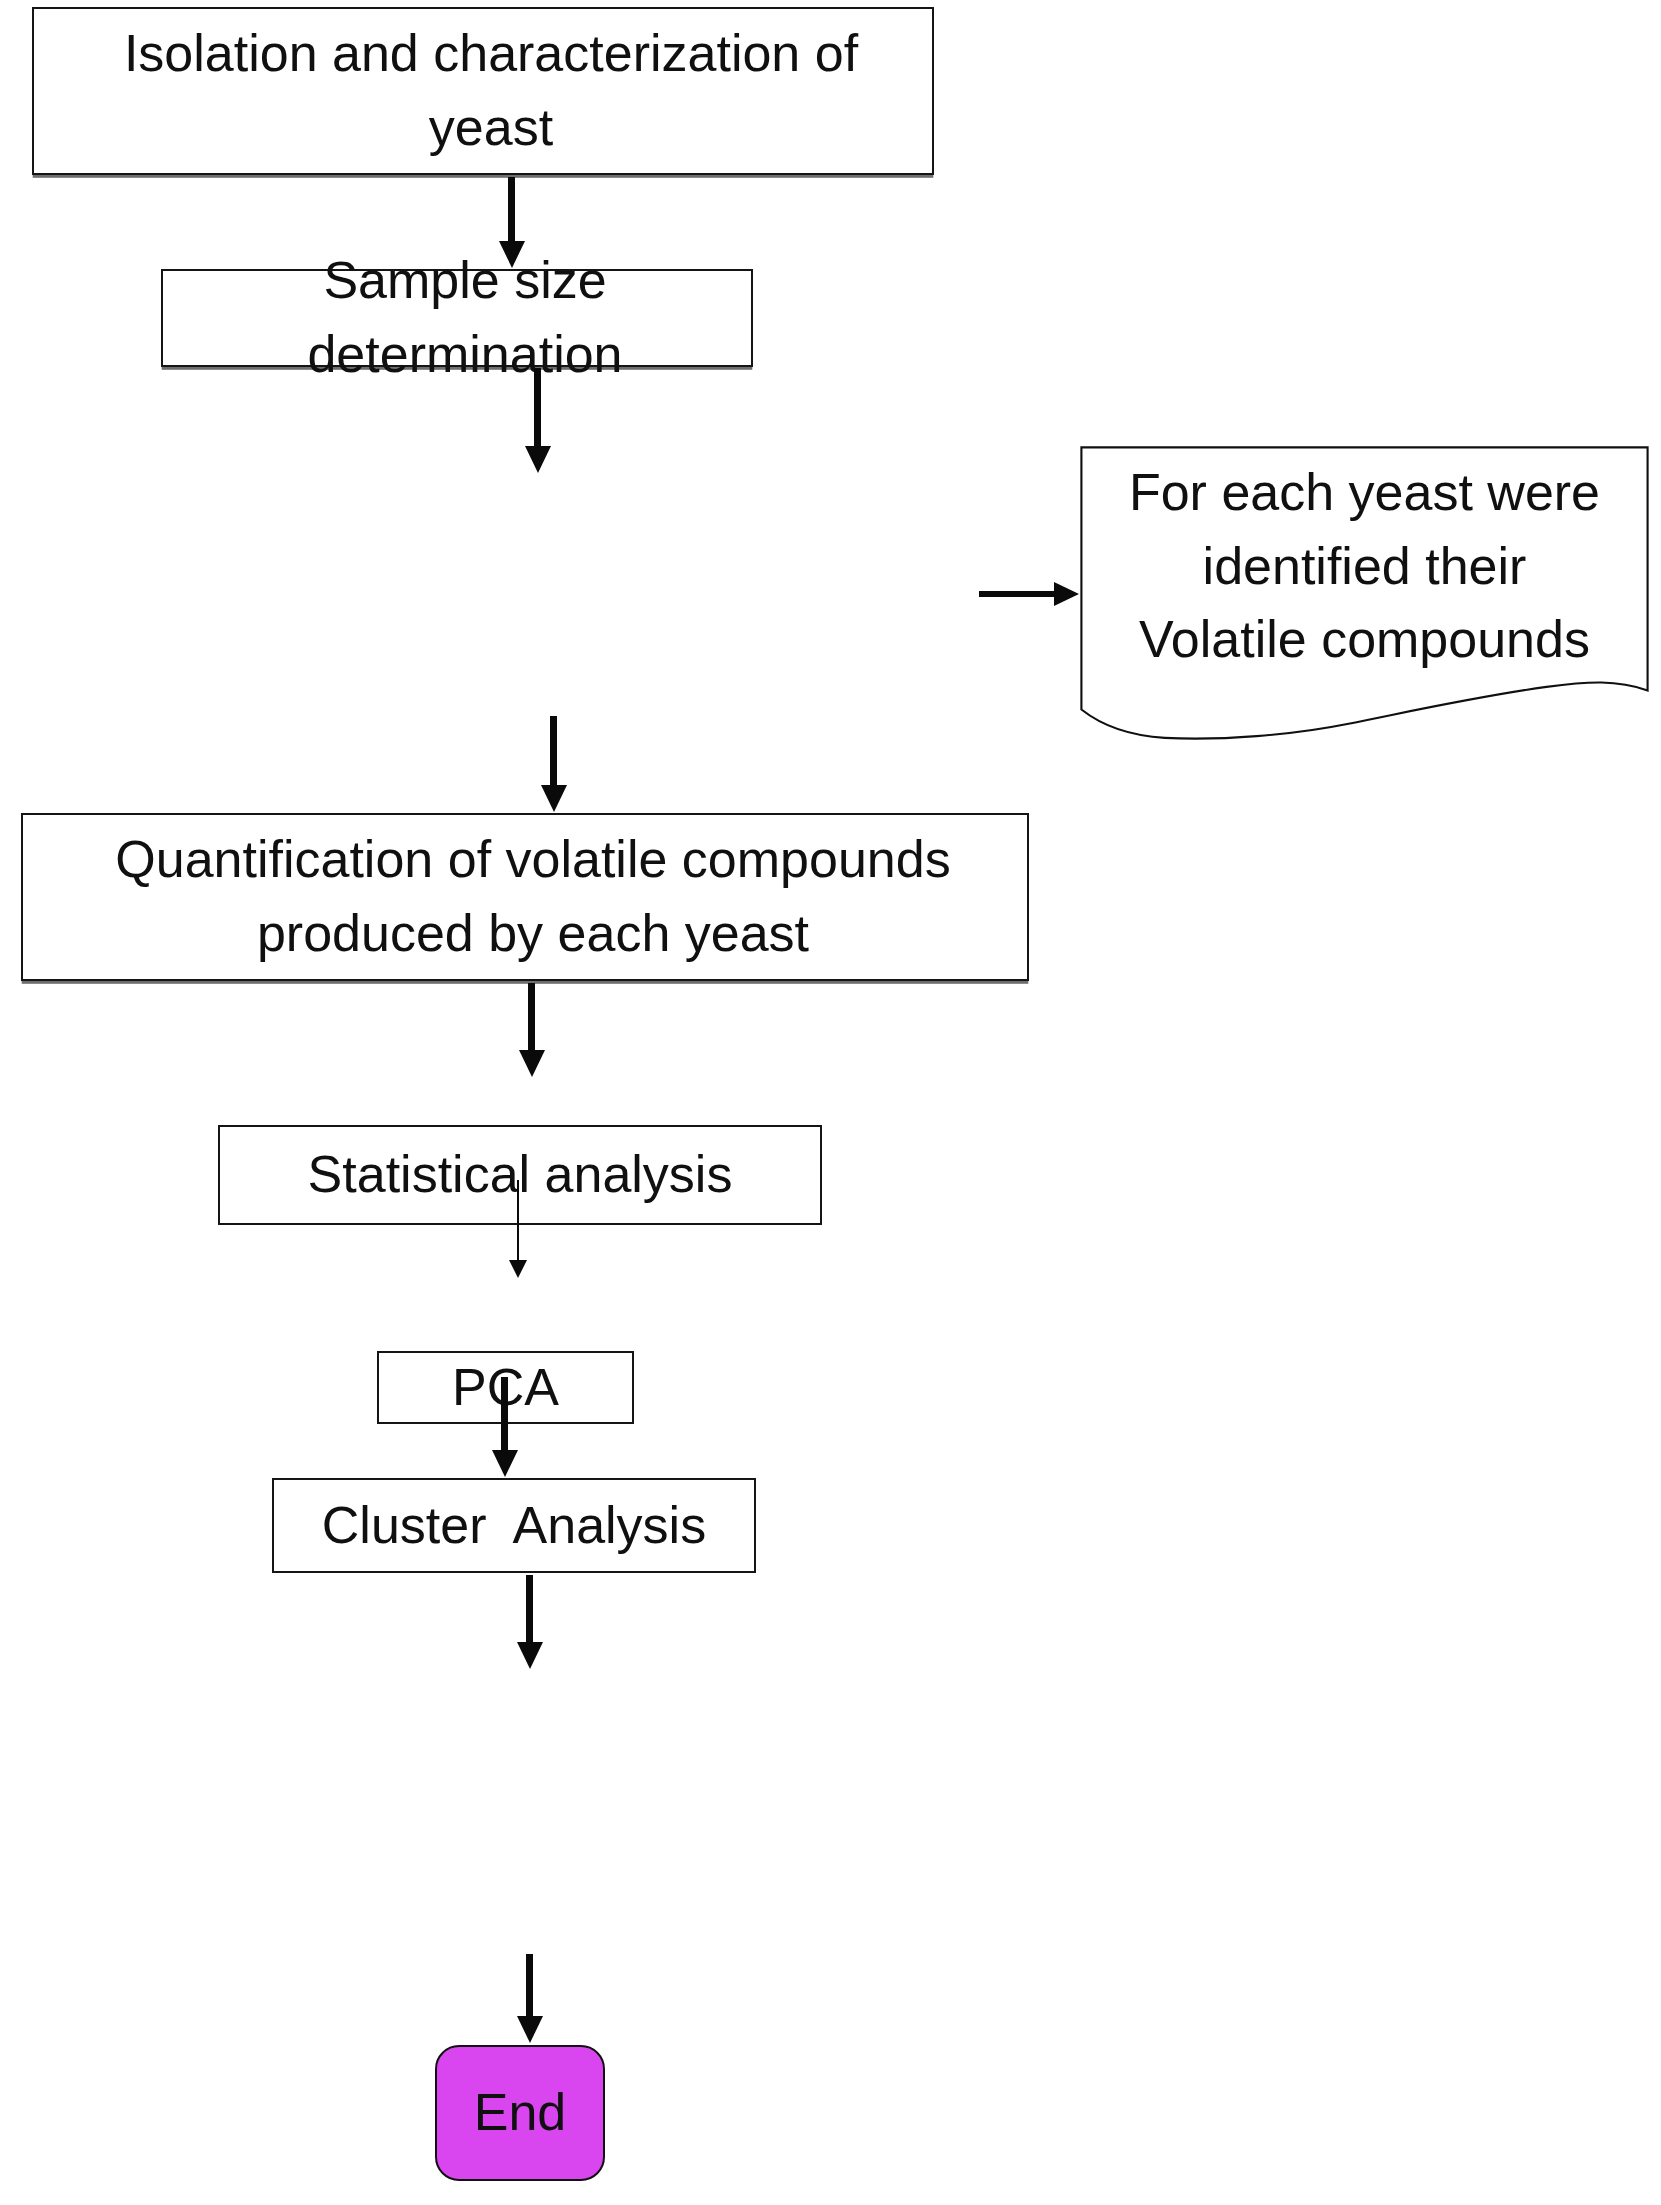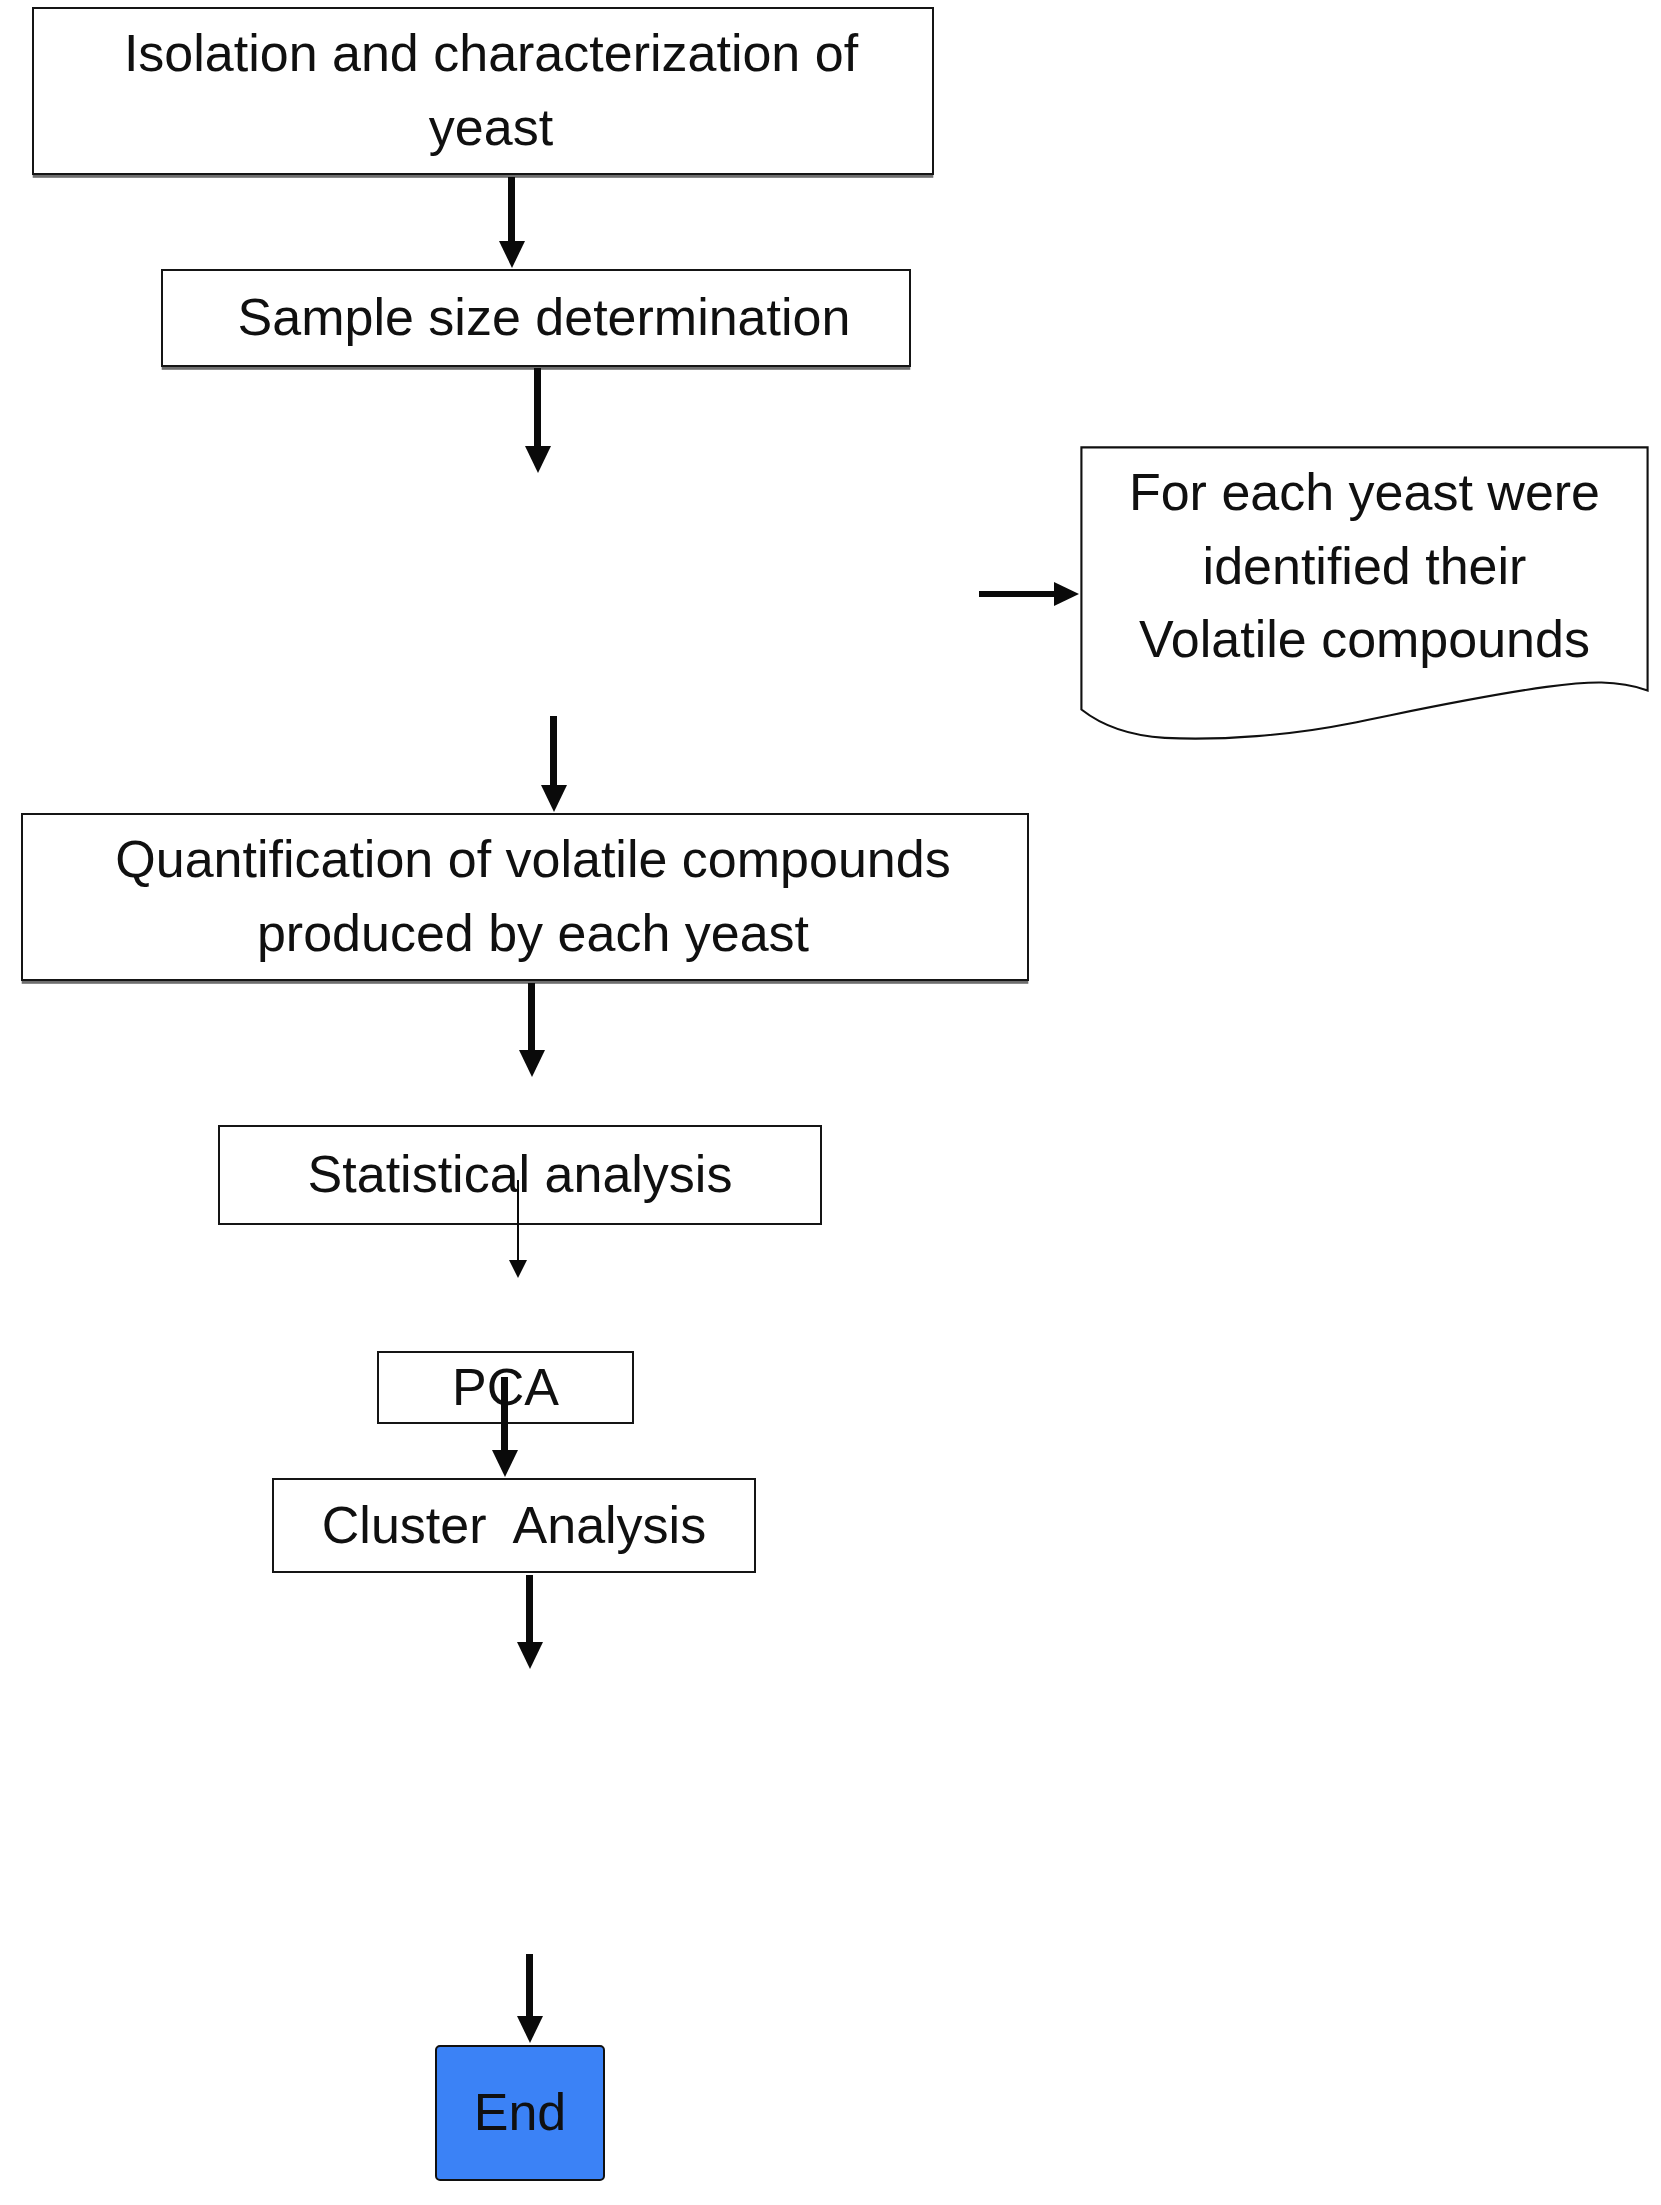--- a/index.html
+++ b/index.html
@@ -30,23 +30,23 @@
   }
   .lbl{
     display:block;
     white-space:pre-line;
     font-size:52px;
     line-height:1.42;
     font-weight:400;
     letter-spacing:0px;
   }
   .terminator{
-    background:#3b82f6;
+    background:#d946ef;
     border:2.1px solid #101010;
-    border-radius:5px;
+    border-radius:24px;
   }
   .doc{
     background:transparent;
     border:none;
   }
   .doc svg{
     position:absolute;
     left:0;top:0;width:100%;height:100%;
   }
   .doc .lbl{
@@ -122,21 +122,21 @@
   <div class="node rect shaded" style="left:32px;top:7px;width:902px;height:168px">
     <span class="lbl">Isolation and characterization of
 yeast</span>
   </div>
 
   <div class="arrow-v thick" style="left:498px;top:177px;height:91px">
     <div class="shaft"></div>
     <div class="head-down"></div>
   </div>
 
-  <div class="node rect shaded" style="left:161px;top:269px;width:750px;height:98px">
+  <div class="node rect shaded" style="left:161px;top:269px;width:592px;height:98px">
     <span class="lbl">Sample size determination</span>
   </div>
 
   <div class="arrow-v thick" style="left:524px;top:368px;height:105px">
     <div class="shaft"></div>
     <div class="head-down"></div>
   </div>
 
 
   <div class="arrow-h thick" style="left:979px;top:581px;width:100px">

